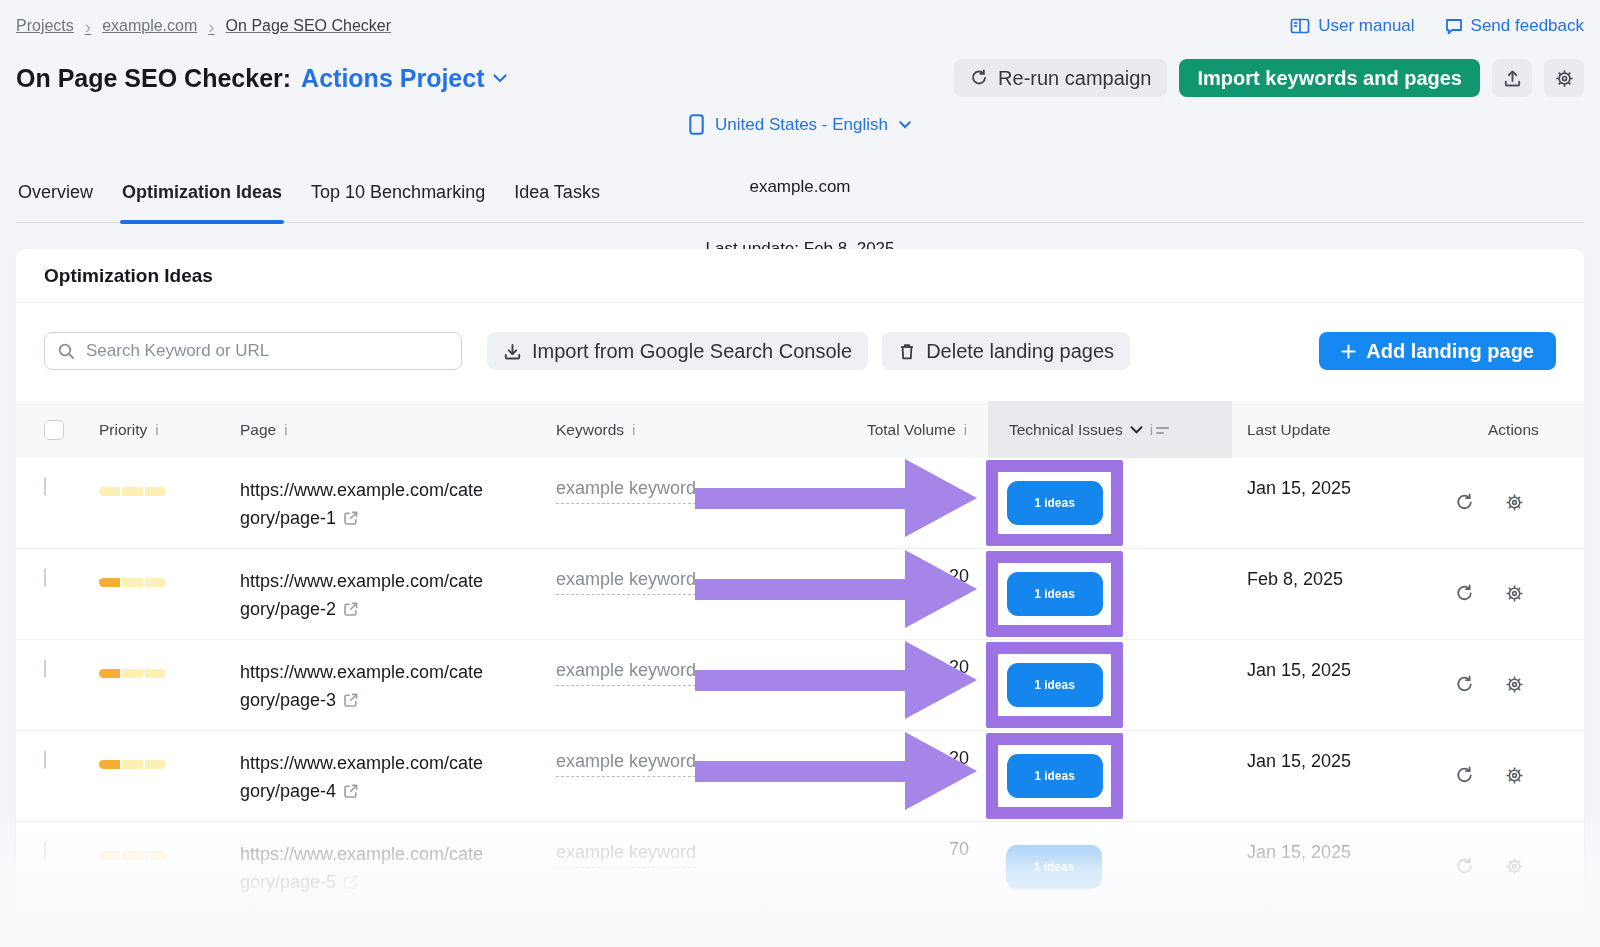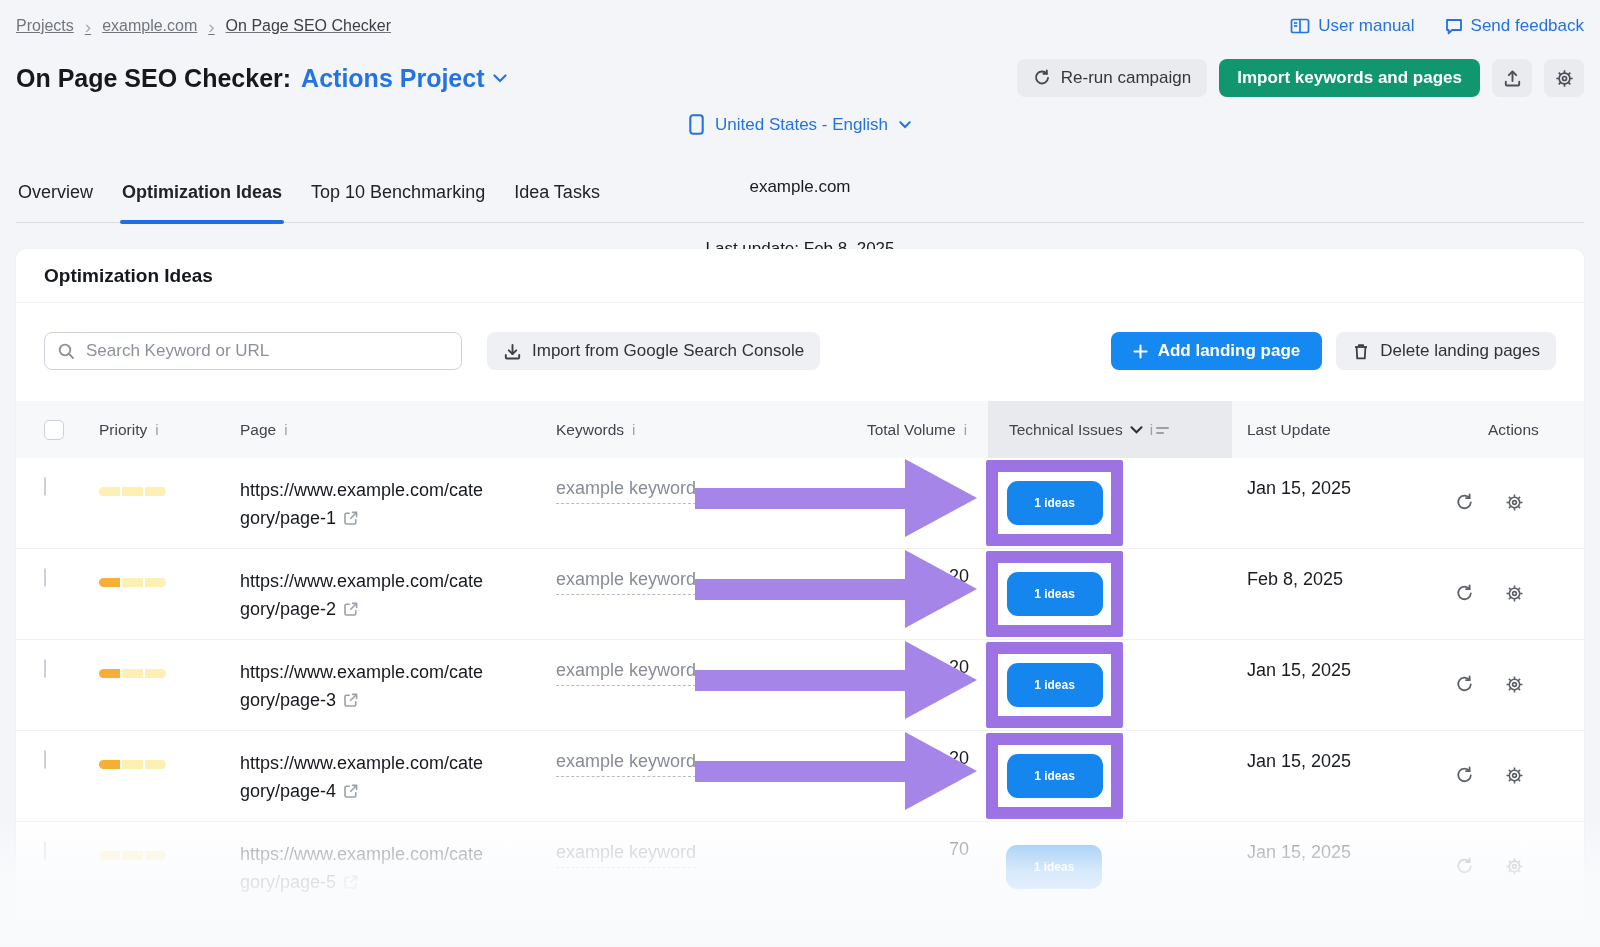--- a/index.html
+++ b/index.html
@@ -15,21 +15,21 @@
   .crumb.current { color:#3c4046; }
   .crumb-sep { color:#a8adb6; font-size:19px; line-height:1; }
   .top-links { display:flex; gap:30px; }
   .top-link { display:flex; align-items:center; gap:8px; color:#2373e4; font-size:17px; cursor:pointer; }
 
   .title-row { display:flex; justify-content:space-between; align-items:center; margin-top:19px; height:42px; }
   .page-title { font-size:25px; font-weight:700; color:#15181c; display:flex; align-items:center; gap:10px; }
   .project-sel { color:#2373e4; display:flex; align-items:center; gap:9px; cursor:pointer; }
   .header-actions { display:flex; gap:12px; align-items:center; }
   .btn { height:38px; border-radius:8px; display:inline-flex; align-items:center; gap:10px;
-         font-size:17px; padding:0 16px; border:none; cursor:pointer; font-family:inherit; white-space:nowrap; }
+         font-size:20px; padding:0 16px; border:none; cursor:pointer; font-family:inherit; white-space:nowrap; }
   .btn-gray { background:#e9ebef; color:#33373d; }
   .btn-green { background:#11976f; color:#fff; font-weight:700; padding:0 18px; }
   .btn-sq { width:40px; padding:0; justify-content:center; background:#e9ebef; color:#4b5058; }
 
   .meta-row { display:flex; align-items:center; margin-top:15px; font-size:17px; gap:42px; height:24px;flex-direction:column; }
   .locale { display:flex; align-items:center; gap:11px; color:#2373e4; cursor:pointer; }
 
   .tabs { display:flex; gap:25px; margin-top:42px; border-bottom:1px solid #dadde2; padding:0 0 0 0; }
   .tab { font-size:18px; color:#20242a; position:relative; padding:2px 2px 19px; cursor:pointer; }
   .tab.active { font-weight:700; }
@@ -229,37 +229,37 @@
     <button class="btn tb-btn gsc">
       <span>
         <svg width="19" height="19" viewBox="0 0 19 19" fill="none" stroke="#3c4046" stroke-width="1.9" stroke-linecap="round" stroke-linejoin="round">
           <path d="M9.5 3v9"></path>
             <path d="M5.8 8.3l3.7 3.7 3.7-3.7"></path>
             <path d="M2.8 13v2.5a1 1 0 0 0 1 1h11.4a1 1 0 0 0 1-1V13"></path>
         </svg>
       </span>
       <span>Import from Google Search Console</span>
     </button>
-    <button class="btn btn-blue">
-      <span>
-        <svg width="15" height="15" viewBox="0 0 15 15" fill="none" stroke="#fff" stroke-width="2.1" stroke-linecap="round">
-          <path d="M7.5 1.5v12M1.5 7.5h12"></path>
-        </svg>
-      </span>
-      <span>Add landing page</span>
-    </button>
     <button class="btn tb-btn del">
       <span>
         <svg width="18" height="19" viewBox="0 0 18 19" fill="none" stroke="#3c4046" stroke-width="1.8" stroke-linejoin="round">
           <path d="M3 5h12"></path>
             <path d="M6.8 5V3.2h4.4V5"></path>
             <path d="M4.6 5l.6 11.4h7.6L13.4 5"></path>
         </svg>
       </span>
       <span>Delete landing pages</span>
+    </button>
+    <button class="btn btn-blue">
+      <span>
+        <svg width="15" height="15" viewBox="0 0 15 15" fill="none" stroke="#fff" stroke-width="2.1" stroke-linecap="round">
+          <path d="M7.5 1.5v12M1.5 7.5h12"></path>
+        </svg>
+      </span>
+      <span>Add landing page</span>
     </button>
   </div>
 
   <div class="grid thead">
     <div class="th">
         <span class="checkbox"></span>
       </div>
     <div class="th">
       <span>Priority</span>
       <span class="info-i">i</span>

